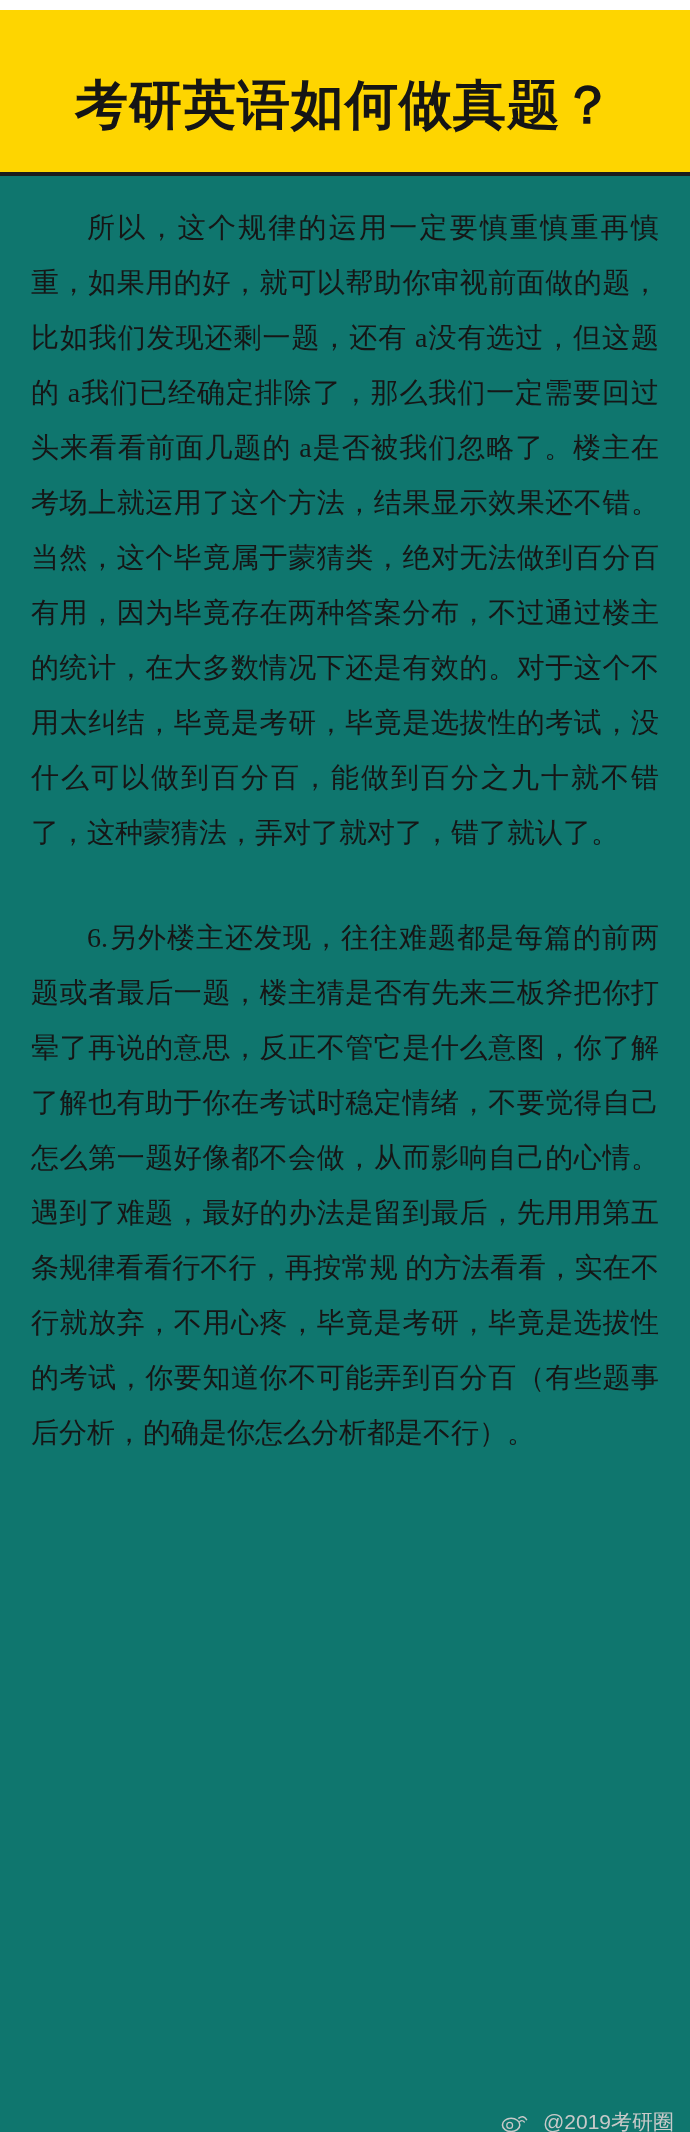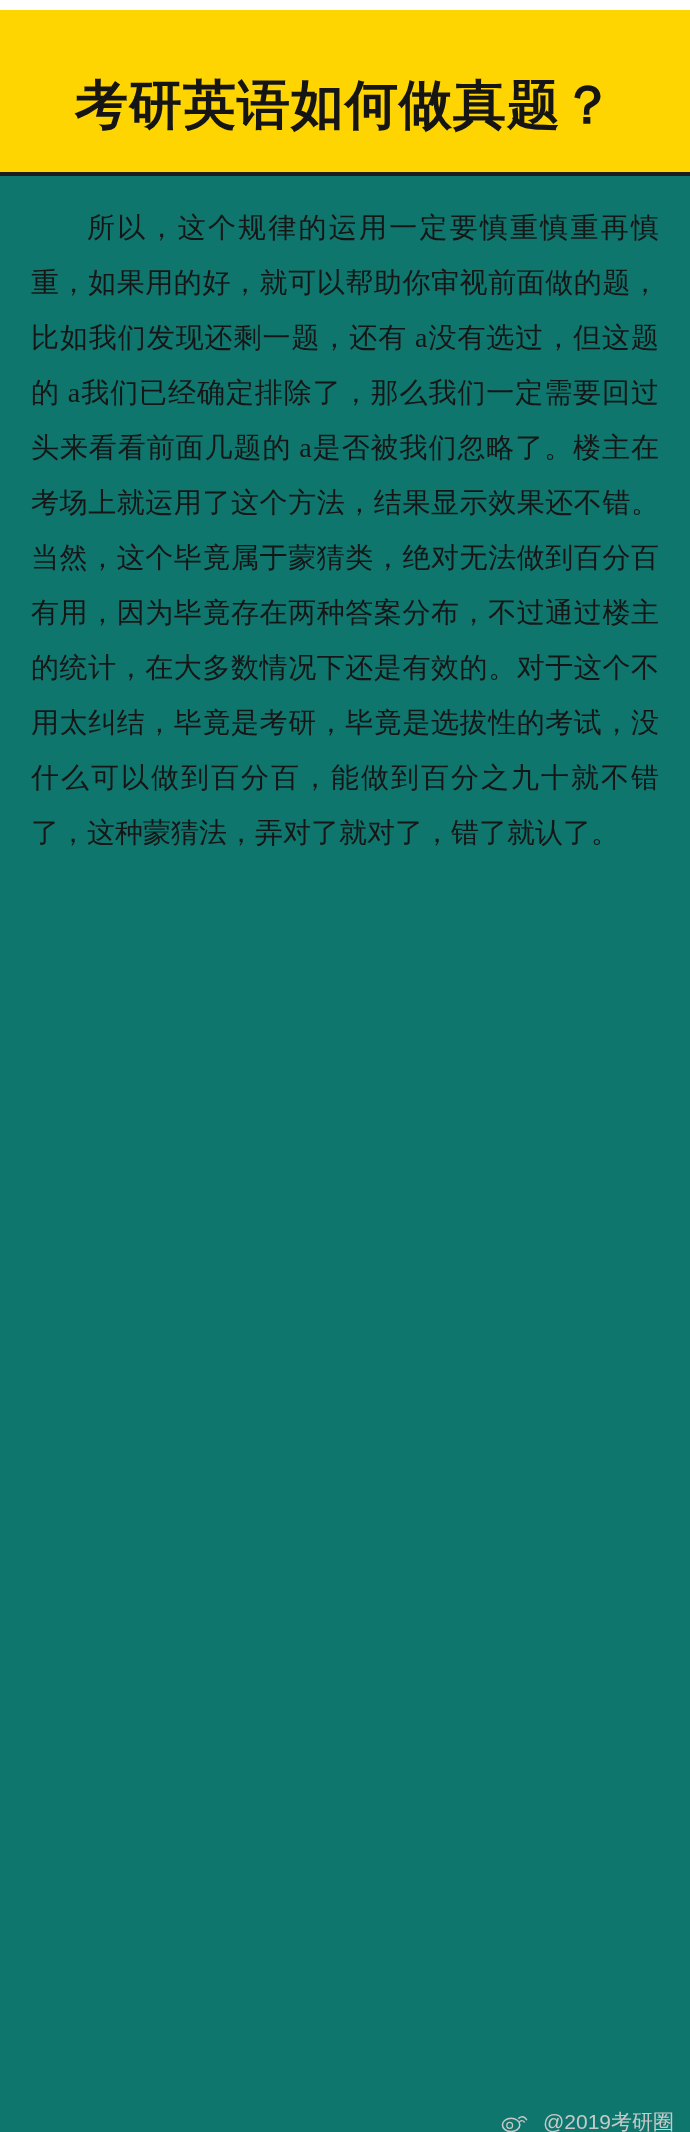--- a/index.html
+++ b/index.html
@@ -63,20 +63,21 @@
 <div class="poster">
 
   <div class="header">
     <div class="title">考研英语如何做真题？</div>
   </div>
 
   <div class="divider"></div>
 
   <div class="content">
     <p>所以，这个规律的运用一定要慎重慎重再慎重，如果用的好，就可以帮助你审视前面做的题，比如我们发现还剩一题，还有 a没有选过，但这题的 a我们已经确定排除了，那么我们一定需要回过头来看看前面几题的 a是否被我们忽略了。楼主在考场上就运用了这个方法，结果显示效果还不错。当然，这个毕竟属于蒙猜类，绝对无法做到百分百有用，因为毕竟存在两种答案分布，不过通过楼主的统计，在大多数情况下还是有效的。对于这个不用太纠结，毕竟是考研，毕竟是选拔性的考试，没什么可以做到百分百，能做到百分之九十就不错了，这种蒙猜法，弄对了就对了，错了就认了。</p>
+    <p>6.另外楼主还发现，往往难题都是每篇的前两题或者最后一题，楼主猜是否有先来三板斧把你打晕了再说的意思，反正不管它是什么意图，你了解了解也有助于你在考试时稳定情绪，不要觉得自己怎么第一题好像都不会做，从而影响自己的心情。遇到了难题，最好的办法是留到最后，先用用第五条规律看看行不行，再按常规 的方法看看，实在不行就放弃，不用心疼，毕竟是考研，毕竟是选拔性的考试，你要知道你不可能弄到百分百（有些题事后分析，的确是你怎么分析都是不行）。</p>
   </div>
 
   <div class="watermark">
     <span>
       <svg width="27" height="22" viewBox="0 0 28 22" fill="none" stroke="currentColor" stroke-linecap="round">
         <ellipse cx="10.5" cy="14" rx="9" ry="6.8" stroke-width="1.6"></ellipse>
         <circle cx="9" cy="14.5" r="3" stroke-width="1.3"></circle>
         <path d="M18.5 7 Q23 3.5 26.5 8.5" stroke-width="1.6"></path>
         <path d="M19.5 10.5 Q22 8.5 24.2 11" stroke-width="1.3"></path>
       </svg>

